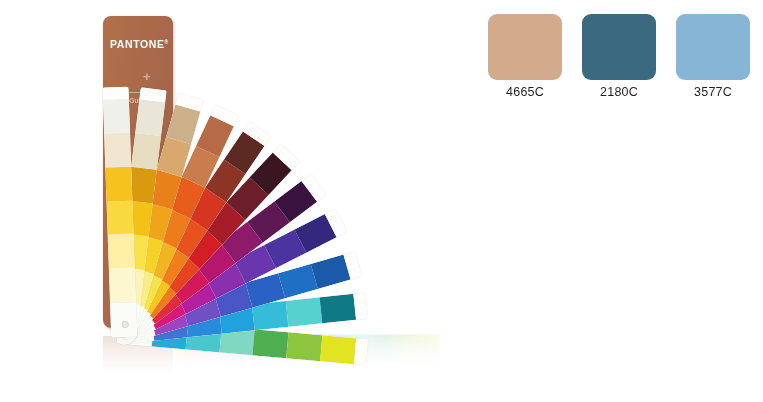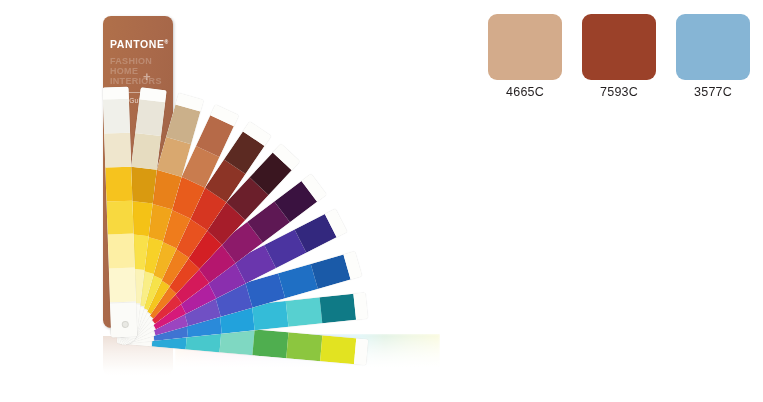--- a/index.html
+++ b/index.html
@@ -272,25 +272,20 @@
             <i style="background: rgb(79, 174, 79);"></i>
             <i style="background: rgb(140, 198, 63);"></i>
             <i style="background: rgb(226, 227, 33);"></i>
           </div>
           <div class="tip"></div>
         </div>
       </div>
 
     <div id="cover">
       <div class="logo"><span>PANTONE</span><sup>®</sup></div>
-      <div class="sub">
-        <div>FASHION</div>
-        <div>HOME</div>
-        <div>INTERIORS</div>
-      </div>
       <div class="plus">+</div>
       <div class="rule"></div>
       <div class="guide">Color Guide</div>
       <div class="newcolors">
         <div>new</div>
         <div>colors</div>
       </div>
       <div class="rivet"></div>
     </div>
   </div>
@@ -299,22 +294,22 @@
     <div class="refl-card"></div>
     <div class="refl-fan"></div>
   </div>
 
   <div id="swatch-grid">
       <div class="swatch-cell">
         <div class="swatch-chip" style="background: rgb(211, 171, 139);"></div>
         <div class="swatch-label">4665C</div>
       </div>
       <div class="swatch-cell">
-        <div class="swatch-chip" style="background: rgb(155, 65, 41);"></div>
-        <div class="swatch-label">7593C</div>
+        <div class="swatch-chip" style="background: rgb(59, 106, 128);"></div>
+        <div class="swatch-label">2180C</div>
       </div>
       <div class="swatch-cell">
         <div class="swatch-chip" style="background: rgb(134, 181, 213);"></div>
         <div class="swatch-label">3577C</div>
       </div>
     </div>
 
 </div>
 
 </body></html>

